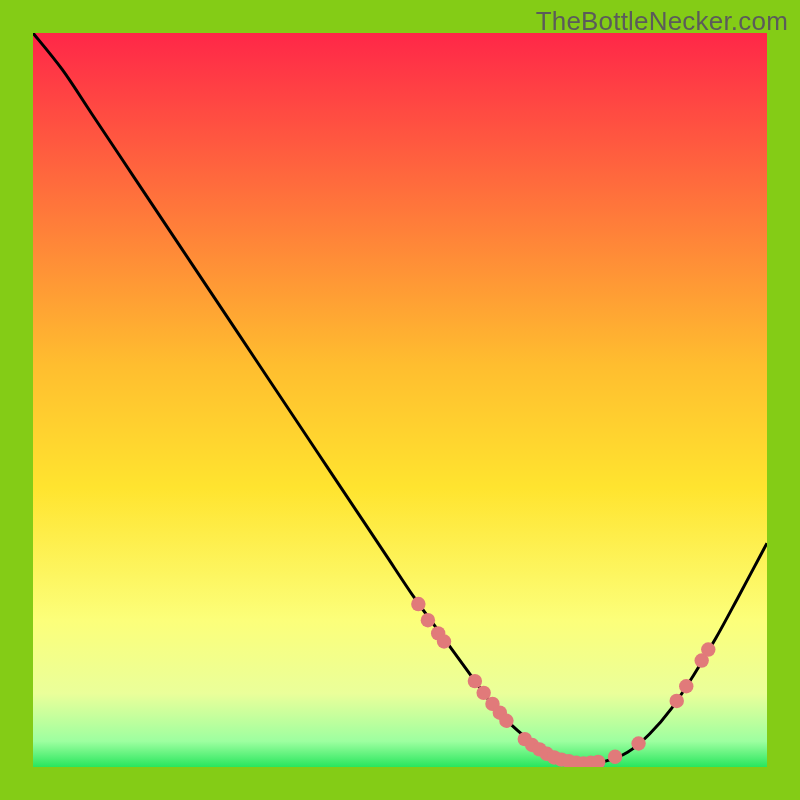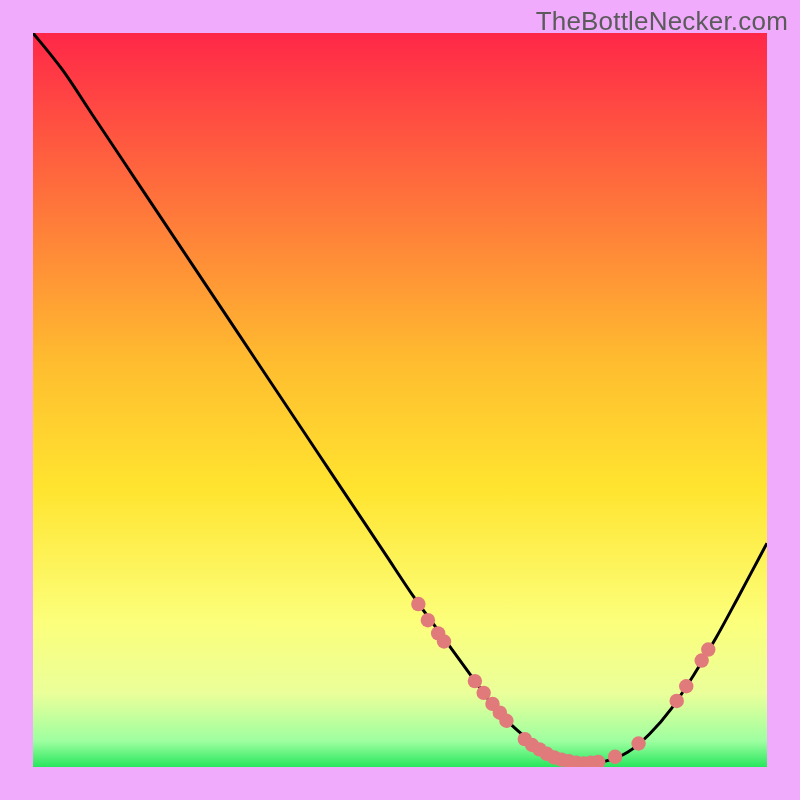--- a/index.html
+++ b/index.html
@@ -1,21 +1,21 @@
 <!DOCTYPE html>
 <html><head>
 <meta charset="utf-8">
 <style>
   * { margin: 0; padding: 0; box-sizing: border-box; }
   html, body { width: 800px; height: 800px; background: #000; overflow: hidden; }
   .frame {
     position: absolute;
     top: 0; left: 0;
     width: 800px; height: 800px;
-    background: #f0abfc;
+    background: #84cc16;
   }
   .plot {
     position: absolute;
     left: 33px;
     top: 33px;
     width: 734px;
     height: 734px;
   }
   .watermark {
     position: absolute;

